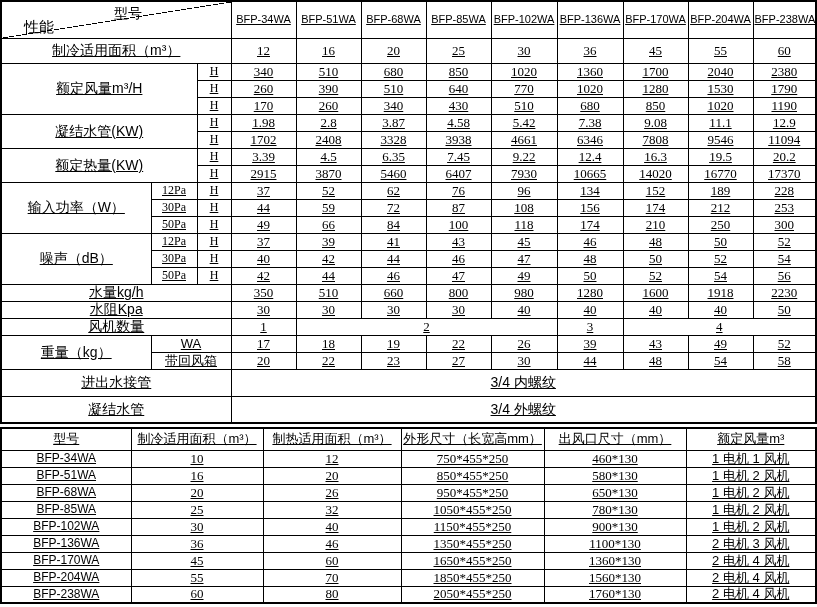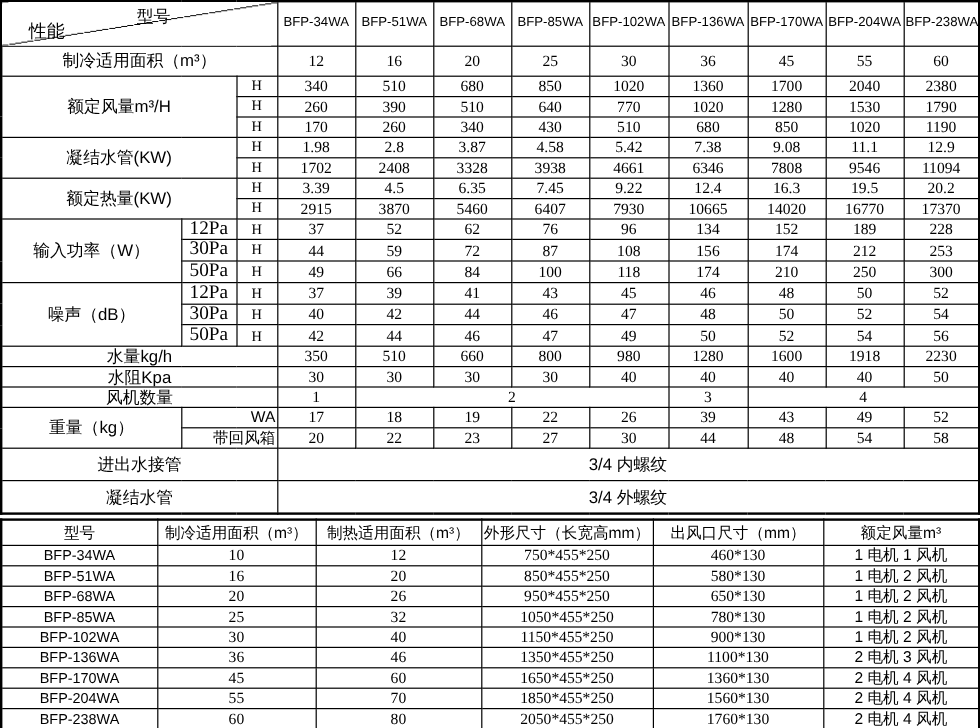--- a/index.html
+++ b/index.html
@@ -2,21 +2,21 @@
 <html><head>
 <meta charset="utf-8">
 <style>
   * { box-sizing: border-box; margin: 0; padding: 0; }
   html, body { background: #fff; }
   body {
     width: 817px; height: 607px;
     font-family: "Liberation Sans", sans-serif;
     color: #000;
   }
-  #page { width: 817px; height: 607px; background: #fff; }
+  #page { width: 817px; height: 607px; background: #fff; text-decoration: underline; }
 
   table { border-collapse: collapse; table-layout: fixed; width: 817px; }
   td {
     border: 1px solid #000;
     text-align: center;
     vertical-align: middle;
     overflow: hidden;
     white-space: nowrap;
     font-family: "Liberation Serif", serif;
     font-size: 13px;
@@ -28,22 +28,22 @@
 
   tr.h37 { height: 37px; }
   tr.h25 { height: 25px; }
   tr.h17 { height: 17px; }
   tr.h27 { height: 27px; }
   tr.h22 { height: 22px; }
 
   td.lbl   { font-family: "Liberation Sans", sans-serif; font-size: 14px; }
   td.model { font-family: "Liberation Sans", sans-serif; font-size: 11px; }
   td.sub   { font-size: 12px; }
-  td.pa    { font-size: 16px; }
-  td.wsub  { font-family: "Liberation Sans", sans-serif; font-size: 13px; text-align: right; }
+  td.pa    { font-size: 12px; }
+  td.wsub  { font-family: "Liberation Sans", sans-serif; font-size: 13px; }
   td.pipe  { font-family: "Liberation Sans", sans-serif; font-size: 14px; }
   td.bh    { font-family: "Liberation Sans", sans-serif; font-size: 13px; }
   td.bmodel{ font-family: "Liberation Sans", sans-serif; font-size: 12px; }
   td.bcfg  { font-family: "Liberation Sans", sans-serif; font-size: 13px; }
 
   td.corner {
     position: relative;
     padding: 0;
     background: linear-gradient(to bottom right,
       #fff 49.5%, #000 49.5%, #000 50.6%, #fff 50.6%);

